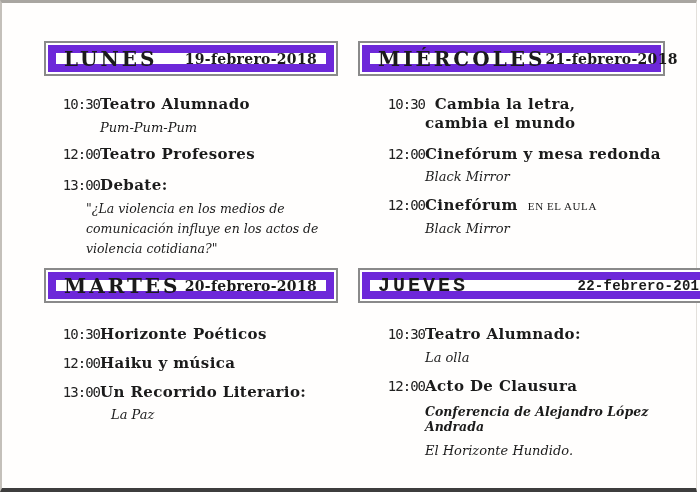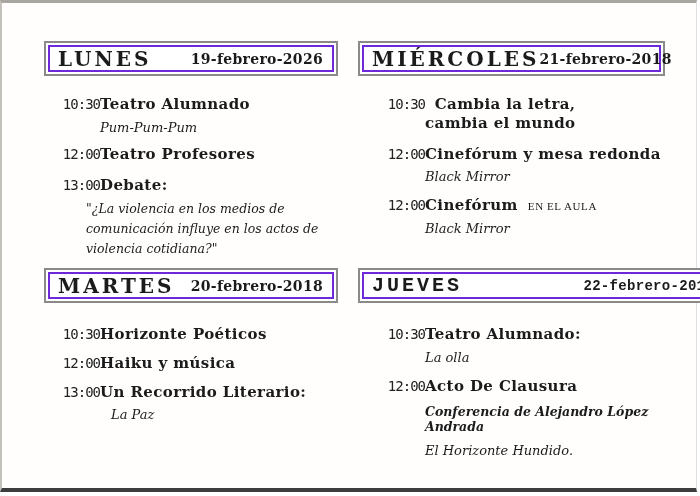--- a/index.html
+++ b/index.html
@@ -29,21 +29,21 @@
     position: absolute;
     box-sizing: border-box;
     height: 35px;
     border: 2px solid #8a8a8a;
     background: #ffffff;
     padding: 2px;
   }
   .daybox-inner {
     box-sizing: border-box;
     height: 100%;
-    border: 2px solid #6d28d9;
+    border: 8px solid #6d28d9;
     display: flex;
     align-items: center;
     justify-content: space-between;
     padding: 0 9px 0 8px;
   }
   .dayname {
     font-weight: bold;
     font-size: 20px;
     letter-spacing: 3px;
     line-height: 1;
@@ -111,21 +111,21 @@
   .mt3 { margin-top: 12px; }
 </style>
 </head>
 <body>
 
 <div class="page">
 
   <div class="daybox" style="left:42px; top:38px; width:294px;">
     <div class="daybox-inner">
       <span class="dayname">LUNES</span>
-      <span class="daydate">19-febrero-2026</span>
+      <span class="daydate">19-febrero-2018</span>
     </div>
   </div>
   <div class="content" style="left:56px; top:92px; width:292px;">
     <div class="event-row">
       <span class="time">10:30</span>
       <span class="title">Teatro Alumnado</span>
     </div>
     <div class="sub">Pum-Pum-Pum</div>
     <div class="event-row mt2">
       <span class="time">12:00</span>

